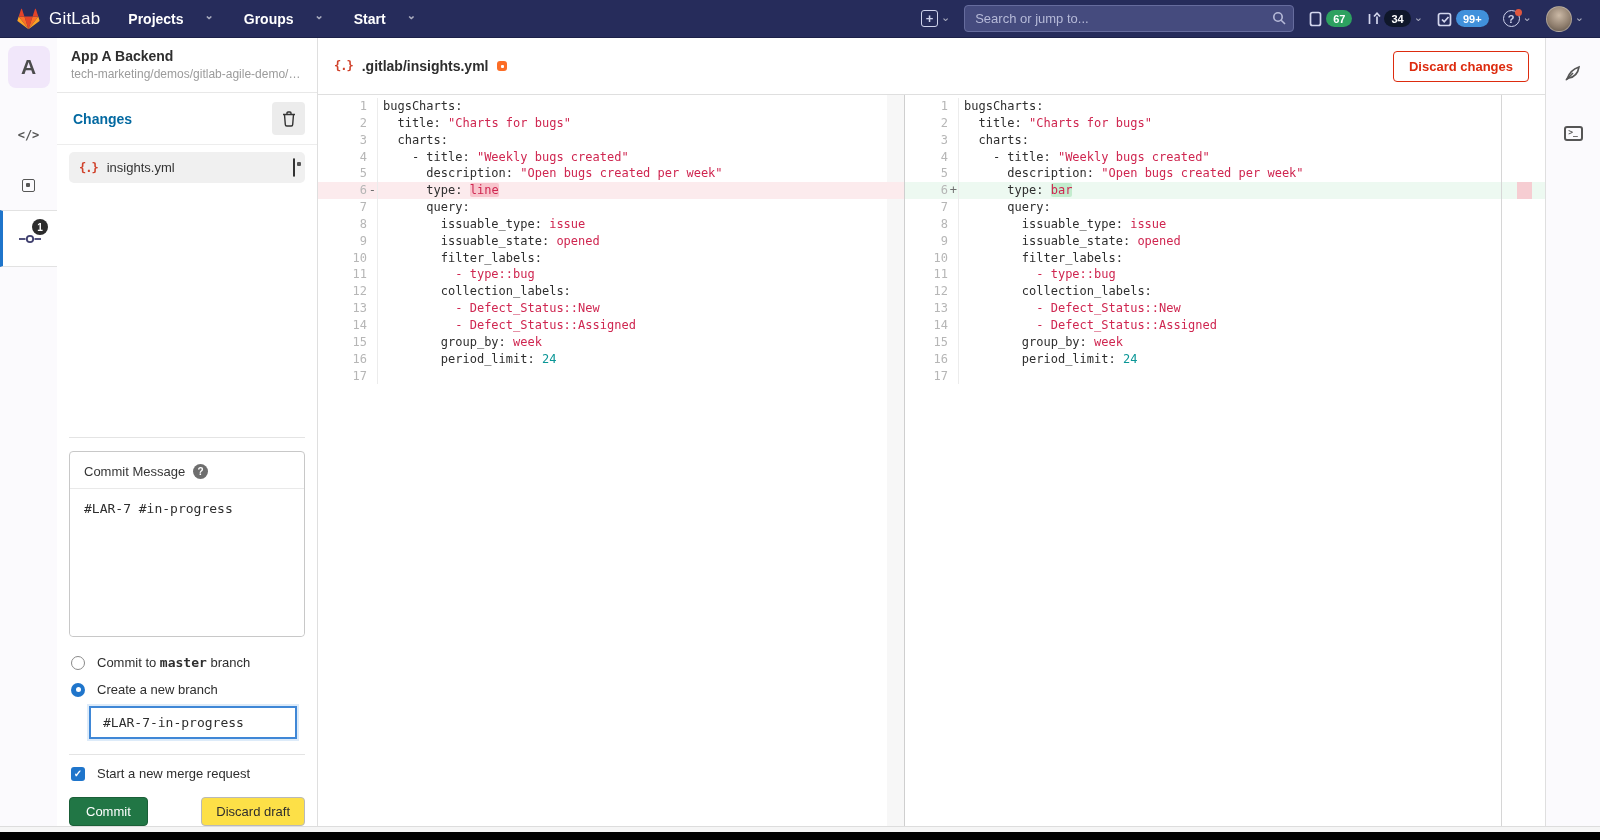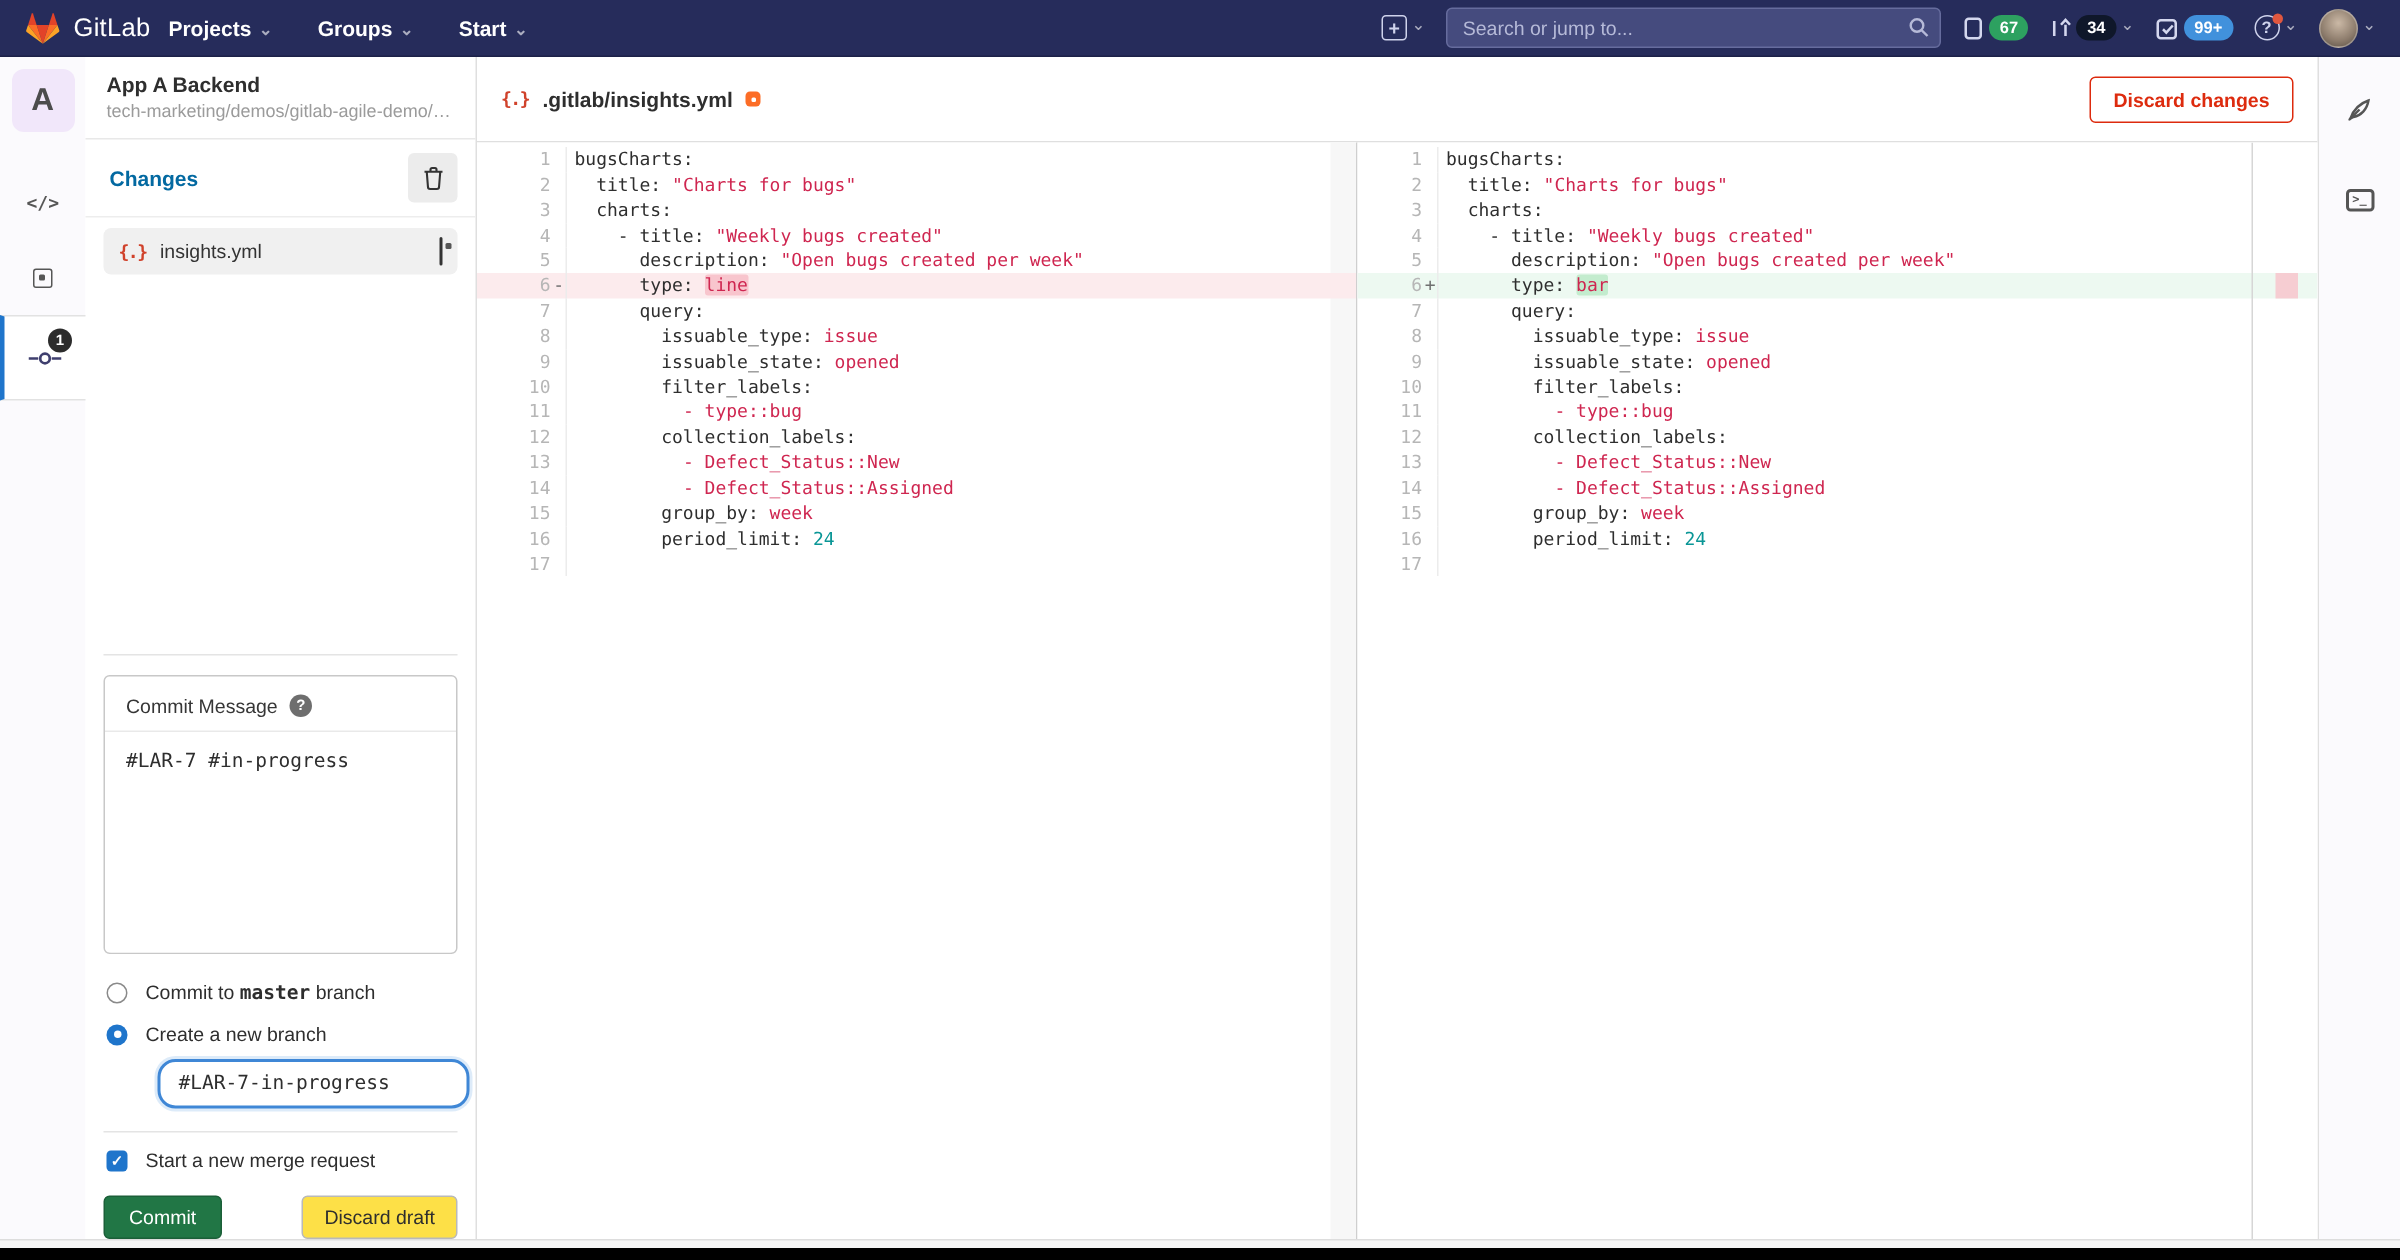--- a/index.html
+++ b/index.html
@@ -1,24 +1,24 @@
 <!DOCTYPE html>
 <html><head>
 <meta charset="utf-8">
 <style>
   * { margin:0; padding:0; box-sizing:border-box; }
   html,body { width:1600px; height:840px; font-family:"Liberation Sans", sans-serif; background:#fff; overflow:hidden; }
   .app { width:1600px; height:840px; display:flex; flex-direction:column; }
 
   
   .navbar { height:38px; background:#262c5b; border-bottom:1px solid #1c2148; display:flex; align-items:center; padding:0 16px; flex:none; }
-  .logo-wrap { display:flex; align-items:center; gap:8px; margin-right:12px; }
+  .logo-wrap { display:flex; align-items:center; gap:8px; margin-right:28px; }
   .logo-text { color:#fff; font-size:17px; letter-spacing:.2px; }
   .nav-menu { display:flex; align-items:center; gap:30px; }
-  .nav-item { color:#fff; font-size:14px; font-weight:600; display:flex; align-items:flex-end; gap:5px; cursor:pointer; }
+  .nav-item { color:#fff; font-size:14px; font-weight:600; display:flex; align-items:flex-start; gap:21px; cursor:pointer; }
   .chev { color:rgba(255,255,255,.62); font-size:11px; line-height:1; transform:translateY(-1px); }
   .nav-right { margin-left:auto; display:flex; align-items:center; gap:14px; }
   .plus-box { width:17px; height:17px; border:1.6px solid #cfd3ec; border-radius:3px; color:#cfd3ec; display:flex; align-items:center; justify-content:center; font-size:13px; font-weight:700; line-height:0; }
   .icon-group { display:flex; align-items:center; gap:3px; cursor:pointer; }
   .search-box { position:relative; width:330px; }
   .search-box input { width:100%; height:27px; background:#454b7e; border:1px solid #666c9d; border-radius:4px; color:#fff; font-size:13px; padding:0 30px 0 10px; outline:none; }
   .search-box input::placeholder { color:#b6bad8; }
   .search-glass { position:absolute; right:8px; top:6px; }
   .badge { height:17px; border-radius:9px; padding:0 7px; color:#fff; font-size:11px; font-weight:700; display:flex; align-items:center; }
   .badge.green { background:#2da160; }
@@ -60,21 +60,21 @@
   .cb-label { font-size:13px; color:#363636; }
   .qmark { width:15px; height:15px; border-radius:50%; background:#6e6e6e; color:#fff; font-size:10px; font-weight:700; display:flex; align-items:center; justify-content:center; }
   .cb-msg { border:0; resize:none; outline:none; padding:12px 14px; font-family:"DejaVu Sans Mono", monospace; font-size:13px; color:#2e2e2e; flex:1; border-radius:4px; }
   .opt-row { display:flex; align-items:center; gap:12px; margin:18px 12px 0 14px; }
   .opt-row + .opt-row { margin-top:12px; }
   .radio { width:14px; height:14px; border:1.5px solid #8a8a8a; border-radius:50%; flex:none; cursor:pointer; }
   .radio.checked { border:0; background:#1f75cb; position:relative; }
   .radio.checked::after { content:""; position:absolute; left:4.5px; top:4.5px; width:5px; height:5px; background:#fff; border-radius:50%; }
   .opt-label { font-size:13px; color:#2e2e2e; }
   .mono-b { font-family:"DejaVu Sans Mono", monospace; font-weight:700; }
-  .branch-input { margin:9px 12px 0 48px; width:208px; height:33px; border:2px solid #3f87d6; box-shadow:0 0 0 2px rgba(66,143,220,.18); border-radius:12px; font-family:"DejaVu Sans Mono", monospace; font-size:13px; color:#2e2e2e; padding:0 12px; outline:none; }
+  .branch-input { margin:9px 12px 0 32px; width:208px; height:33px; border:2px solid #3f87d6; box-shadow:0 0 0 2px rgba(66,143,220,.18); border-radius:0; font-family:"DejaVu Sans Mono", monospace; font-size:13px; color:#2e2e2e; padding:0 12px; outline:none; }
   .mr-divider { border-top:1px solid #e4e4e4; margin:15px 12px 0; }
   .checkbox { width:14px; height:14px; background:#1f75cb; border-radius:3px; color:#fff; font-size:10px; font-weight:700; display:flex; align-items:center; justify-content:center; flex:none; cursor:pointer; }
   .btn-row { display:flex; align-items:center; margin:16px 12px 0 12px; }
   .btn-commit { background:#217645; border:1px solid #1b5f38; color:#fff; font-size:13px; padding:6px 16px; border-radius:4px; cursor:pointer; }
   .btn-discard-draft { margin-left:auto; background:#fde047; border:1px solid #b9b9b9; color:#2e2e2e; font-size:13px; padding:6px 14px; border-radius:4px; cursor:pointer; }
 
   
   .main { flex:1; display:flex; flex-direction:column; min-width:0; }
   .file-header { height:57px; border-bottom:1px solid #dfdfdf; display:flex; align-items:center; padding:0 16px; flex:none; background:#fff; }
   .fh-path { font-size:14px; font-weight:700; color:#2e2e2e; margin-left:9px; }

